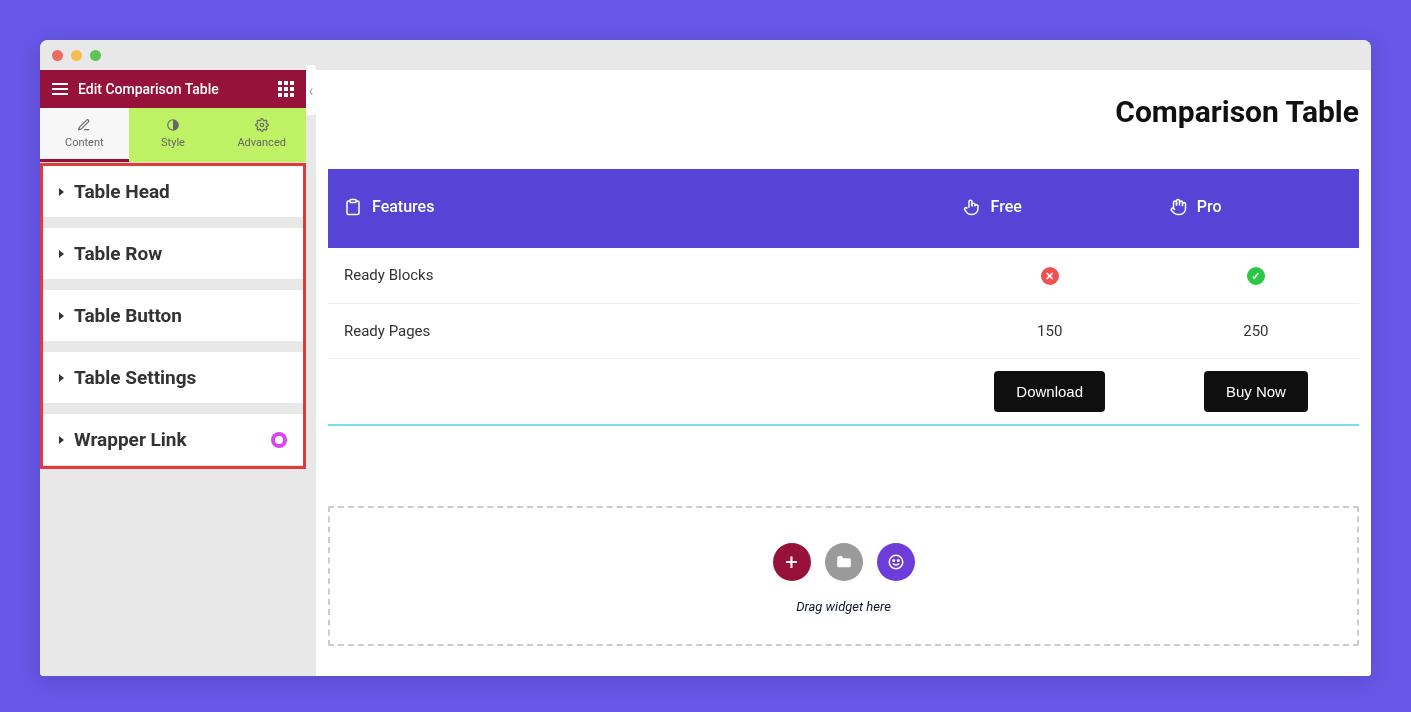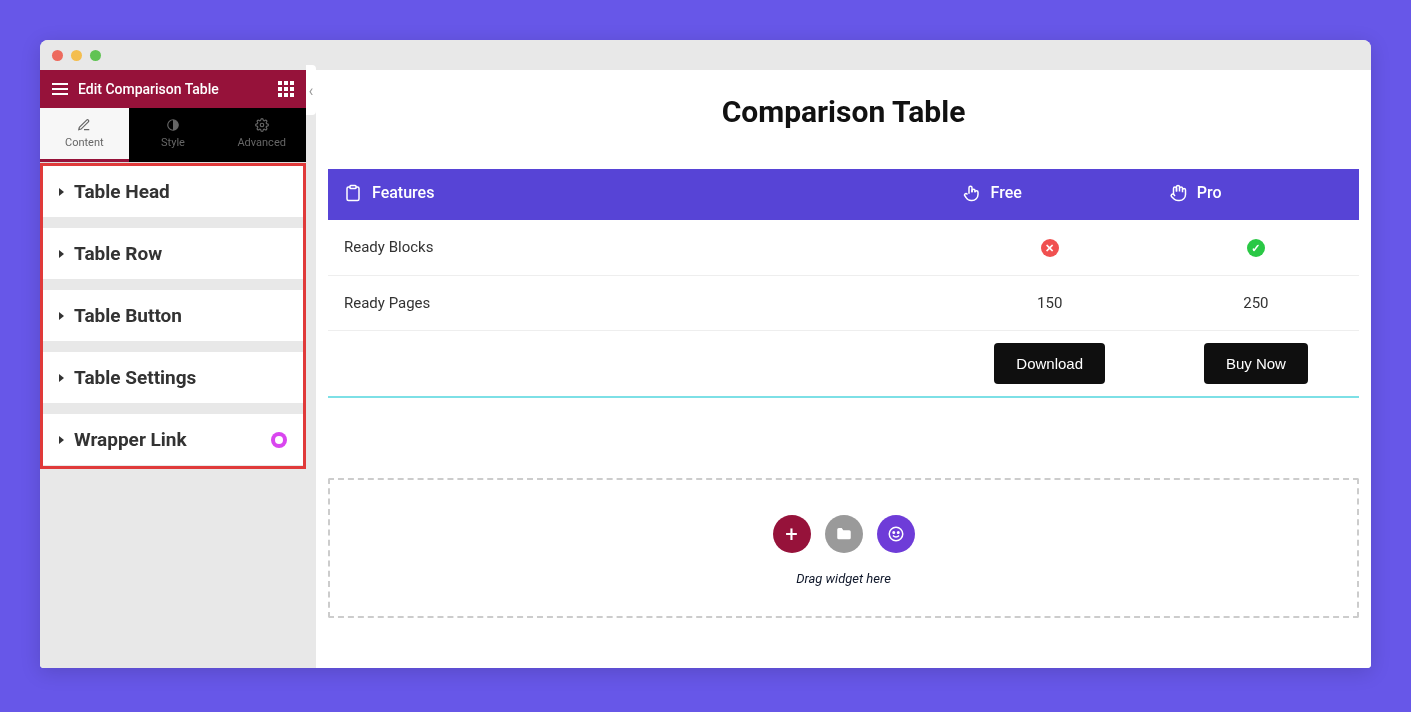--- a/index.html
+++ b/index.html
@@ -40,21 +40,21 @@
       align-items: center;
       padding: 16px 12px;
       justify-content: space-between;
     }
     .sidebar-header-left { display: flex; align-items: center; gap: 10px; }
     .sidebar-title { font-size: 14px; font-weight: 500; }
     .hamburger-icon { display: flex; flex-direction: column; gap: 3px; cursor: pointer; }
     .hamburger-icon span { width: 16px; height: 2px; background: #fff; }
     .grid-icon { display: grid; grid-template-columns: repeat(3, 4px); grid-gap: 2px; cursor: pointer; }
     .grid-icon span { width: 4px; height: 4px; background: #fff; }
-    .tabs { display: flex; background: #000000; border-bottom: 1px solid #ddd; }
+    .tabs { display: flex; background: #bef264; border-bottom: 1px solid #ddd; }
     .tab { flex: 1; text-align: center; padding: 10px 0; font-size: 11px; color: #666; cursor: pointer; }
     .tab.active { border-bottom: 3px solid #96123a; background: #f7f7f7; }
     .tab-icon { display: block; margin: 0 auto 4px auto; width: 14px; height: 14px; }
     .sections-wrap { border: 3px solid #e03a3a; background: #e8e8e8; }
     .section-item {
       background: #fff;
       padding: 14px 16px;
       display: flex;
       align-items: center;
       gap: 10px;
@@ -65,24 +65,24 @@
       border-bottom: 1px solid #e8e8e8;
       margin-bottom: 10px;
     }
     .section-item:last-child { margin-bottom: 0; }
     .caret-right { width: 0; height: 0; border-top: 4px solid transparent; border-bottom: 4px solid transparent; border-left: 5px solid #333; }
     .section-badge { margin-left: auto; width: 16px; height: 16px; border-radius: 50%; background: #d946ef; display: flex; align-items: center; justify-content: center; }
     .section-badge::after { content: ''; width: 8px; height: 8px; background: #fff; border-radius: 50%; }
     .collapse-handle { width: 10px; height: 50px; background: #fff; border-radius: 0 4px 4px 0; margin-top: -25px; position: relative; top: 20px; display: flex; align-items: center; justify-content: center; cursor: pointer; }
     .collapse-handle::after { content: '‹'; color: #999; font-size: 16px; }
     .main { flex: 1; background: #fff; padding: 24px 12px 30px 12px; }
-    .page-title { font-size: 30px; font-weight: 700; text-align: center; color: #111; margin-bottom: 40px; }
+    .page-title { font-size: 30px; font-weight: 700; text-align: right; color: #111; margin-bottom: 40px; }
     .comparison-table { width: 100%; border-collapse: collapse; border-bottom: 2px solid #7de0e6; }
     .comparison-table thead { background: #5744d6; color: #fff; }
-    .comparison-table th { padding: 14px 16px; font-weight: 500; font-size: 16px; }
+    .comparison-table th { padding: 28px 16px; font-weight: 500; font-size: 16px; }
     .comparison-table th:first-child { text-align: left; width: 60%; }
     .comparison-table th:not(:first-child) { text-align: left; width: 20%; }
     .th-content { display: inline-flex; align-items: center; gap: 10px; }
     .comparison-table tbody td { padding: 18px 16px; font-size: 15px; color: #333; border-bottom: 1px solid #eee; }
     .comparison-table tbody td:first-child { text-align: left; margin-top: 18px; }
     .comparison-table tbody td:not(:first-child) { text-align: center; }
     .comparison-table tbody tr:last-child td { border-bottom: none; }
     .cross-circle { display: inline-flex; width: 18px; height: 18px; border-radius: 50%; background: #f05050; color: #fff; align-items: center; justify-content: center; font-size: 11px; font-weight: bold; }
     .check-circle { display: inline-flex; width: 18px; height: 18px; border-radius: 50%; background: #2ac845; color: #fff; align-items: center; justify-content: center; font-size: 11px; font-weight: bold; }
     .btn-row td { padding: 12px 16px !important; text-align: center !important; border-bottom: none !important; }

